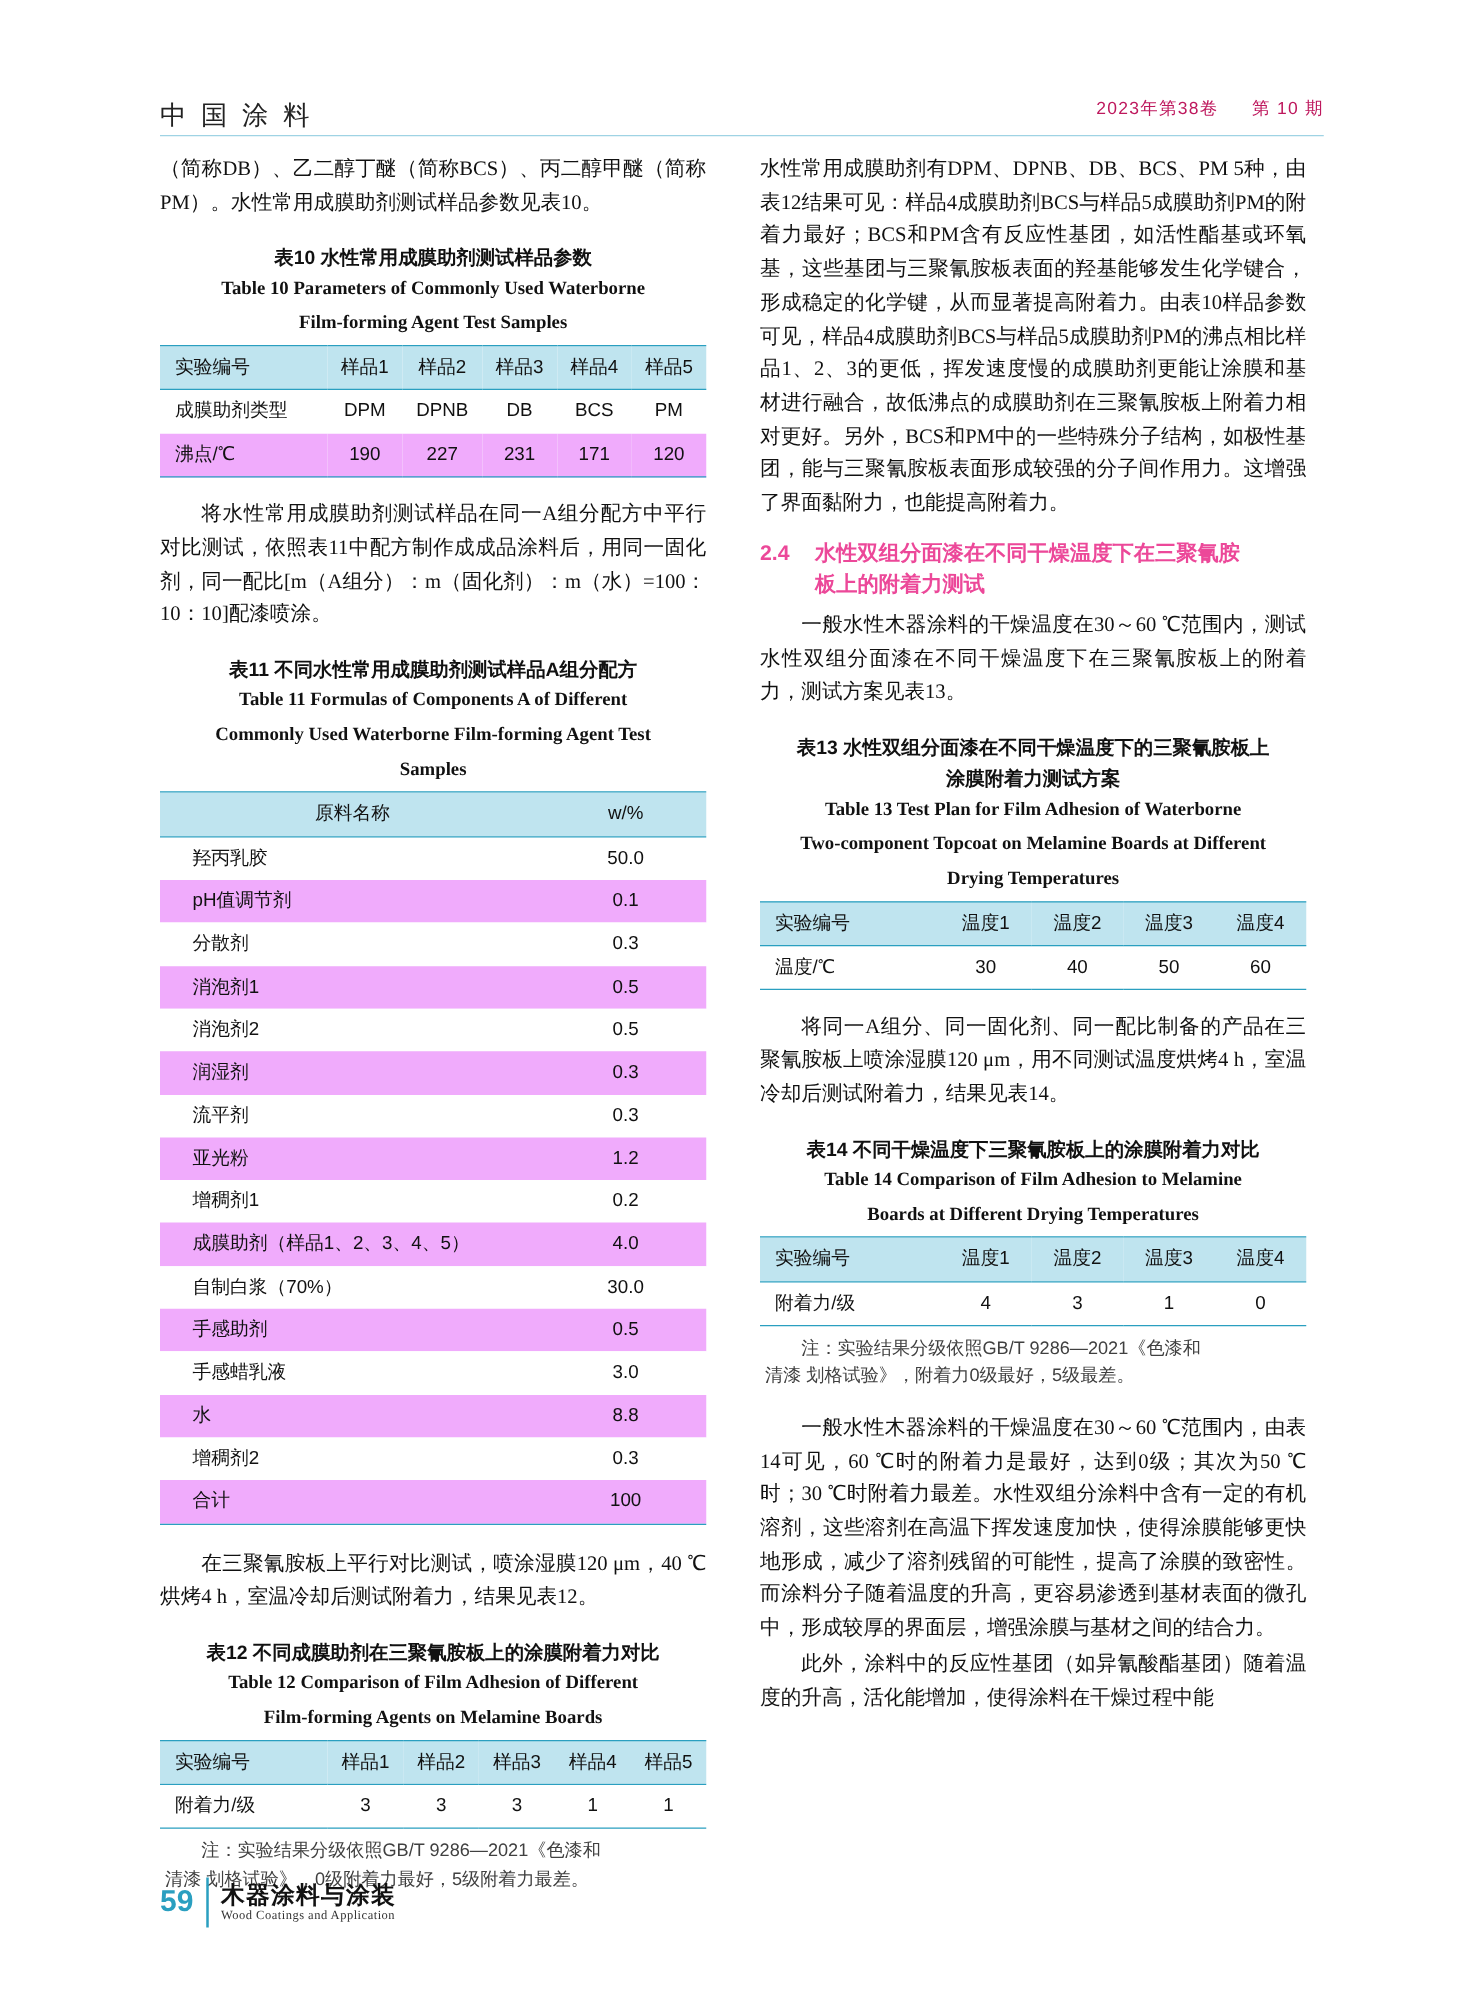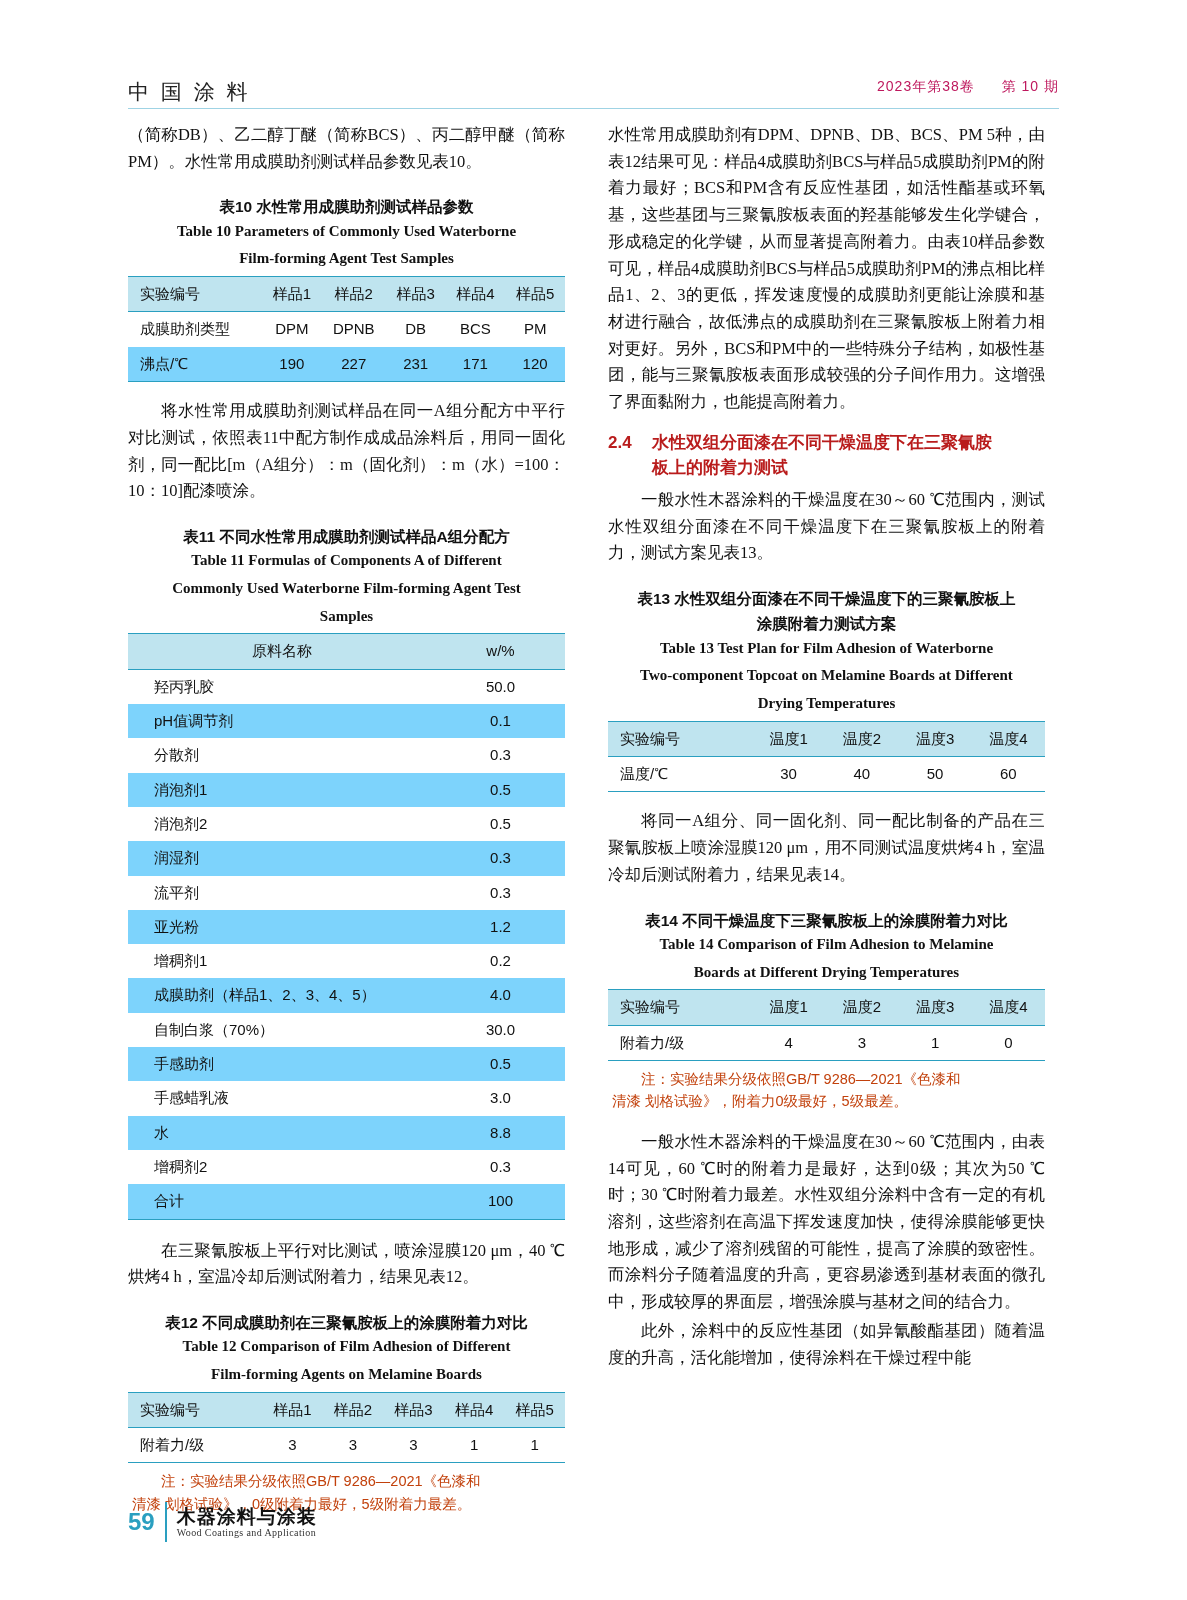--- a/index.html
+++ b/index.html
@@ -75,41 +75,41 @@
     text-align:center;
     font-weight:normal;
   }
   .t-head{
     background:#bfe4ef;
     border-top:1.4px solid #2a9fc0;
     border-bottom:1px solid #2a9fc0;
     padding-left:36px;
   }
   .t-bottom{border-bottom:1.4px solid #2a9fc0;}
-  .zebra{background:#7dd3fc;}
+  .zebra{background:#f0abfc;}
   .plain{background:#ffffff;}
   .lft{text-align:left;padding-left:26px;}
   .note{
-    color:#c2410c;
+    color:#404040;
     font-family:"Liberation Sans", sans-serif;
     font-size:14.5px;
     line-height:1.55;
     text-align:justify;
     margin-top:7px;
     padding:0 4px;
   }
   .note .ind{margin-left:2em;}
   
   .sec{
     display:flex;
     margin:14px 0 6px 0;
     font-family:"Liberation Sans", sans-serif;
     font-weight:bold;
     font-size:17px;
-    color:#b91c1c;
+    color:#ec4899;
     line-height:1.5;
   }
   .sec-num{width:44px;flex:none;}
   .sec-title{flex:1;}
   
   .footer{
     position:absolute;
     left:128px;bottom:58px;
     display:flex;align-items:center;
   }

